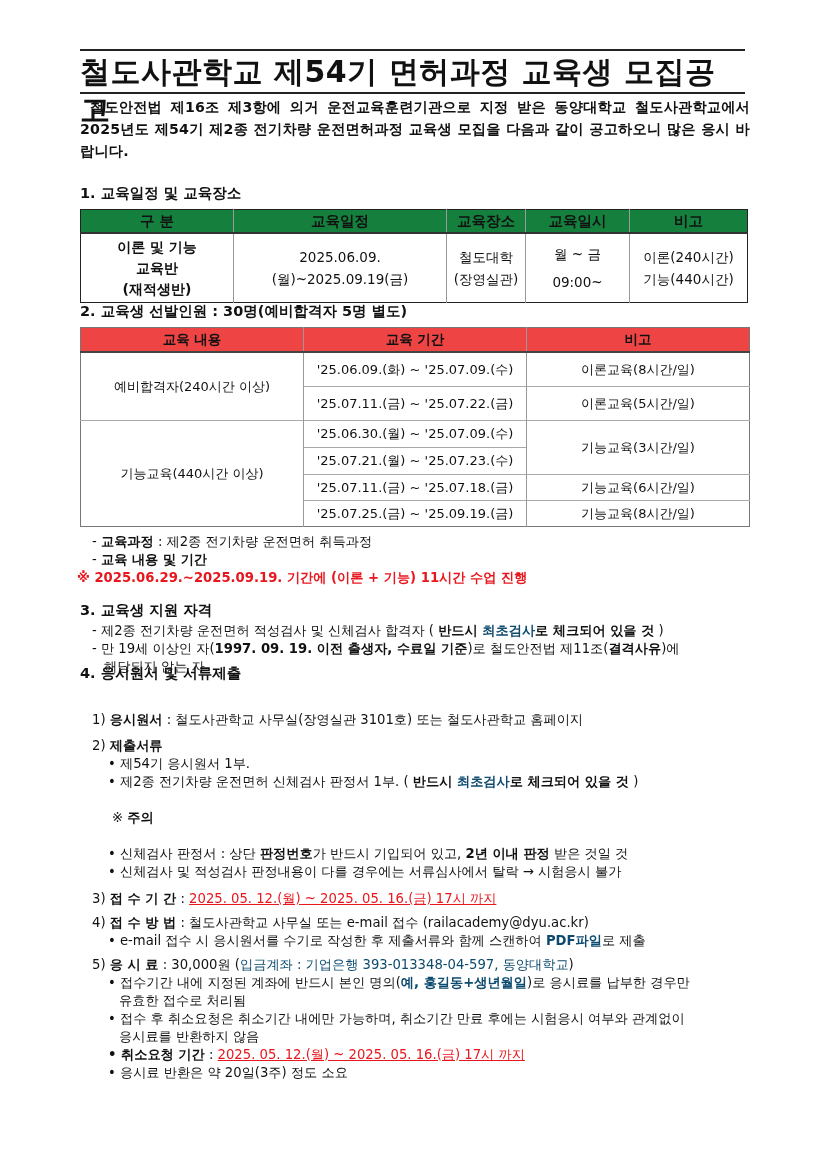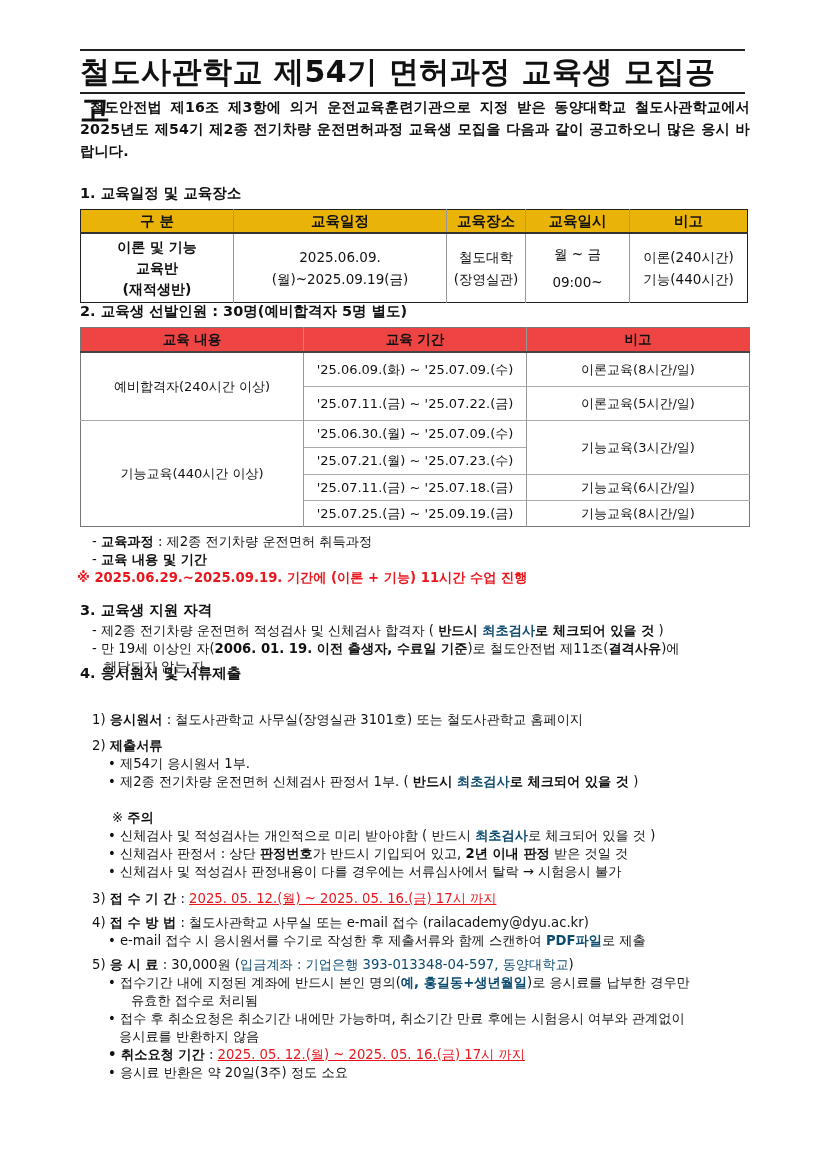--- a/index.html
+++ b/index.html
@@ -27,21 +27,21 @@
   .section-h {
     position: absolute; left: 80px; font-size: 14.5px; font-weight: bold; white-space: nowrap;
   }
 
   table { border-collapse: collapse; position: absolute; table-layout: fixed; }
   td, th { padding: 0; text-align: center; vertical-align: middle; }
 
   
   .t1 { left: 80px; top: 209px; width: 667px; border: 1.5px solid #222; }
   .t1 th {
-    background: #eab308; font-size: 14.5px; font-weight: bold; height: 22px;
+    background: #15803d; font-size: 14.5px; font-weight: bold; height: 22px;
     border-left: 1px solid #999; border-bottom: 2px solid #333;
   }
   .t1 td { font-size: 13.5px; line-height: 22px; border-left: 1px solid #999; height: 68px; }
   .t1 td.bold { font-weight: bold; font-size: 14px; line-height: 21px; }
 
   
   .t2 { left: 80px; top: 327px; width: 669px; border: 1px solid #777; }
   .t2 th {
     background: #ef4444; font-size: 13.5px; font-weight: bold; height: 23px;
     border-left: 1px solid #999; border-bottom: 2px solid #444;
@@ -154,41 +154,38 @@
   <div class="line" style="top:551px; left:92px;">
     <span>- </span><span class="b">교육 내용 및 기간</span>
   </div>
   <div class="line b red" style="top:569px; left:77px;">※ 2025.06.29.~2025.09.19. 기간에 (이론 + 기능) 11시간 수업 진행</div>
 
   <div class="section-h" style="top:601px;">3. 교육생 지원 자격</div>
   <div class="line" style="top:622px; left:92px;">
     <span>- 제2종 전기차량 운전면허 적성검사 및 신체검사 합격자 ( </span><span class="b">반드시 </span><span class="b blue">최초검사</span><span class="b">로 체크되어 있을 것</span><span> )</span>
   </div>
   <div class="line" style="top:640px; left:92px;">
-    <span>- 만 19세 이상인 자(</span><span class="b">2006. 01. 19. 이전 출생자, 수료일 기준</span><span>)로 철도안전법 제11조(</span><span class="b">결격사유</span><span>)에</span>
+    <span>- 만 19세 이상인 자(</span><span class="b">1997. 09. 19. 이전 출생자, 수료일 기준</span><span>)로 철도안전법 제11조(</span><span class="b">결격사유</span><span>)에</span>
   </div>
   <div class="line" style="top:658px; left:104px;">해당되지 않는 자</div>
 
   <div class="section-h" style="top:664px;text-align:right;">4. 응시원서 및 서류제출</div>
   <div class="line" style="top:711px; left:92px;">
     <span>1)</span> <span class="b">응시원서</span><span> : 철도사관학교 사무실(장영실관 3101호) 또는 철도사관학교 홈페이지</span>
   </div>
   <div class="line" style="top:737px; left:92px;">
     <span>2)</span> <span class="b">제출서류</span>
   </div>
   <div class="line" style="top:755px; left:108px;">• 제54기 응시원서 1부.</div>
   <div class="line" style="top:773px; left:108px;">
     <span>• 제2종 전기차량 운전면허 신체검사 판정서 1부. ( </span><span class="b">반드시 </span><span class="b blue">최초검사</span><span class="b">로 체크되어 있을 것</span><span> )</span>
   </div>
   <div class="line" style="top:809px; left:112px;">
     <span>※ </span><span class="b">주의</span>
   </div>
-  <div class="line" style="top:827px; left:108px;">
-    <span>• 신체검사 및 적성검사는 개인적으로 미리 받아야함 ( 반드시 </span><span class="b blue">최초검사</span><span>로 체크되어 있을 것 )</span>
-  </div>
   <div class="line" style="top:845px; left:108px;">
     <span>• 신체검사 판정서 : 상단 </span><span class="b">판정번호</span><span>가 반드시 기입되어 있고, </span><span class="b">2년 이내 판정</span><span> 받은 것일 것</span>
   </div>
   <div class="line" style="top:863px; left:108px;">• 신체검사 및 적성검사 판정내용이 다를 경우에는 서류심사에서 탈락 → 시험응시 불가</div>
 
   <div class="line" style="top:890px; left:92px;">
     <span>3)</span> <span class="b">접 수 기 간</span><span> : </span><span class="red u">2025. 05. 12.(월) ~ 2025. 05. 16.(금) 17시 까지</span>
   </div>
   <div class="line" style="top:914px; left:92px;">
     <span>4)</span> <span class="b">접 수 방 법</span><span> : 철도사관학교 사무실 또는 e-mail 접수 (railacademy@dyu.ac.kr)</span>
@@ -196,21 +193,21 @@
   <div class="line" style="top:932px; left:108px;">
     <span>• e-mail 접수 시 응시원서를 수기로 작성한 후 제출서류와 함께 스캔하여 </span><span class="b blue">PDF파일</span><span>로 제출</span>
   </div>
 
   <div class="line" style="top:956px; left:92px;">
     <span>5)</span> <span class="b">응 시 료</span><span> : 30,000원 (</span><span class="blue">입금계좌 : 기업은행 393-013348-04-597, 동양대학교</span><span>)</span>
   </div>
   <div class="line" style="top:974px; left:108px;">
     <span>• 접수기간 내에 지정된 계좌에 반드시 본인 명의(</span><span class="b blue">예, 홍길동+생년월일</span><span>)로 응시료를 납부한 경우만</span>
   </div>
-  <div class="line" style="top:992px; left:131px;">유효한 접수로 처리됨</div>
+  <div class="line" style="top:992px; left:119px;">유효한 접수로 처리됨</div>
   <div class="line" style="top:1010px; left:108px;">• 접수 후 취소요청은 취소기간 내에만 가능하며, 취소기간 만료 후에는 시험응시 여부와 관계없이</div>
   <div class="line" style="top:1028px; left:119px;">응시료를 반환하지 않음</div>
   <div class="line" style="top:1046px; left:108px;">
     <span class="b">• 취소요청 기간</span><span> : </span><span class="red u">2025. 05. 12.(월) ~ 2025. 05. 16.(금) 17시 까지</span>
   </div>
   <div class="line" style="top:1064px; left:108px;">• 응시료 반환은 약 20일(3주) 정도 소요</div>
 
 </div>
 
 </body></html>

